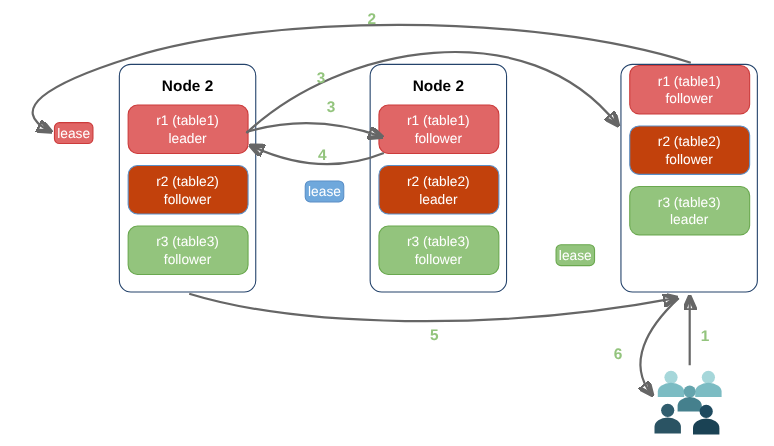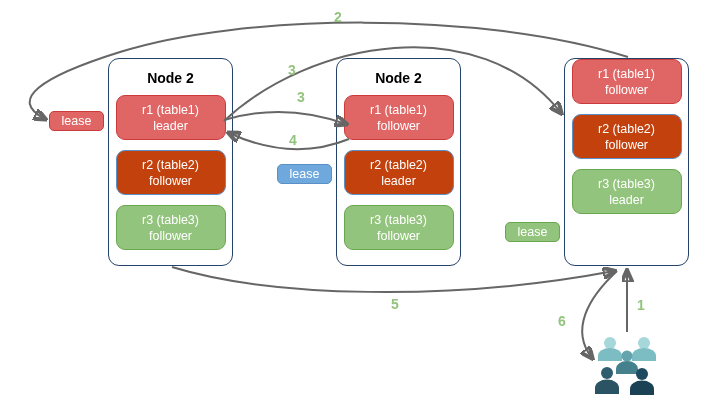--- a/index.html
+++ b/index.html
@@ -19,21 +19,21 @@
   .replica{
     width:110px;height:45px;margin:0 auto 10px;border-radius:9px;box-sizing:border-box;
     display:flex;flex-direction:column;align-items:center;justify-content:center;
     color:#fff;font-size:12.5px;line-height:1.28;text-align:center;
   }
   .rep-red{background:#e06666;border:1.5px solid #cc3b3b;}
   .rep-blue{background:#c2410c;border:1.5px solid #5a8fc7;}
   .rep-green{background:#93c47d;border:1.5px solid #6aa84f;}
   
   .lease{
-    position:absolute;width:55px;height:20px;border-radius:5px;box-sizing:border-box;
+    position:absolute;width:36px;height:20px;border-radius:5px;box-sizing:border-box;
     display:flex;align-items:center;justify-content:center;color:#fff;font-size:12.5px;z-index:3;
   }
   .lease-red{left:49px;top:111px;background:#e06666;border:1.5px solid #cc3b3b;}
   .lease-blue{left:277px;top:164px;background:#6fa8dc;border:1.5px solid #5a8fc7;}
   .lease-green{left:505px;top:222px;background:#93c47d;border:1.5px solid #6aa84f;}
   
   .arrows{position:absolute;left:0;top:0;z-index:5;pointer-events:none;}
   .arrows path,.arrows line{stroke:#666666;stroke-width:2;fill:none;}
   
   .step{position:absolute;font-weight:bold;font-size:14px;color:#93c47d;z-index:6;}

